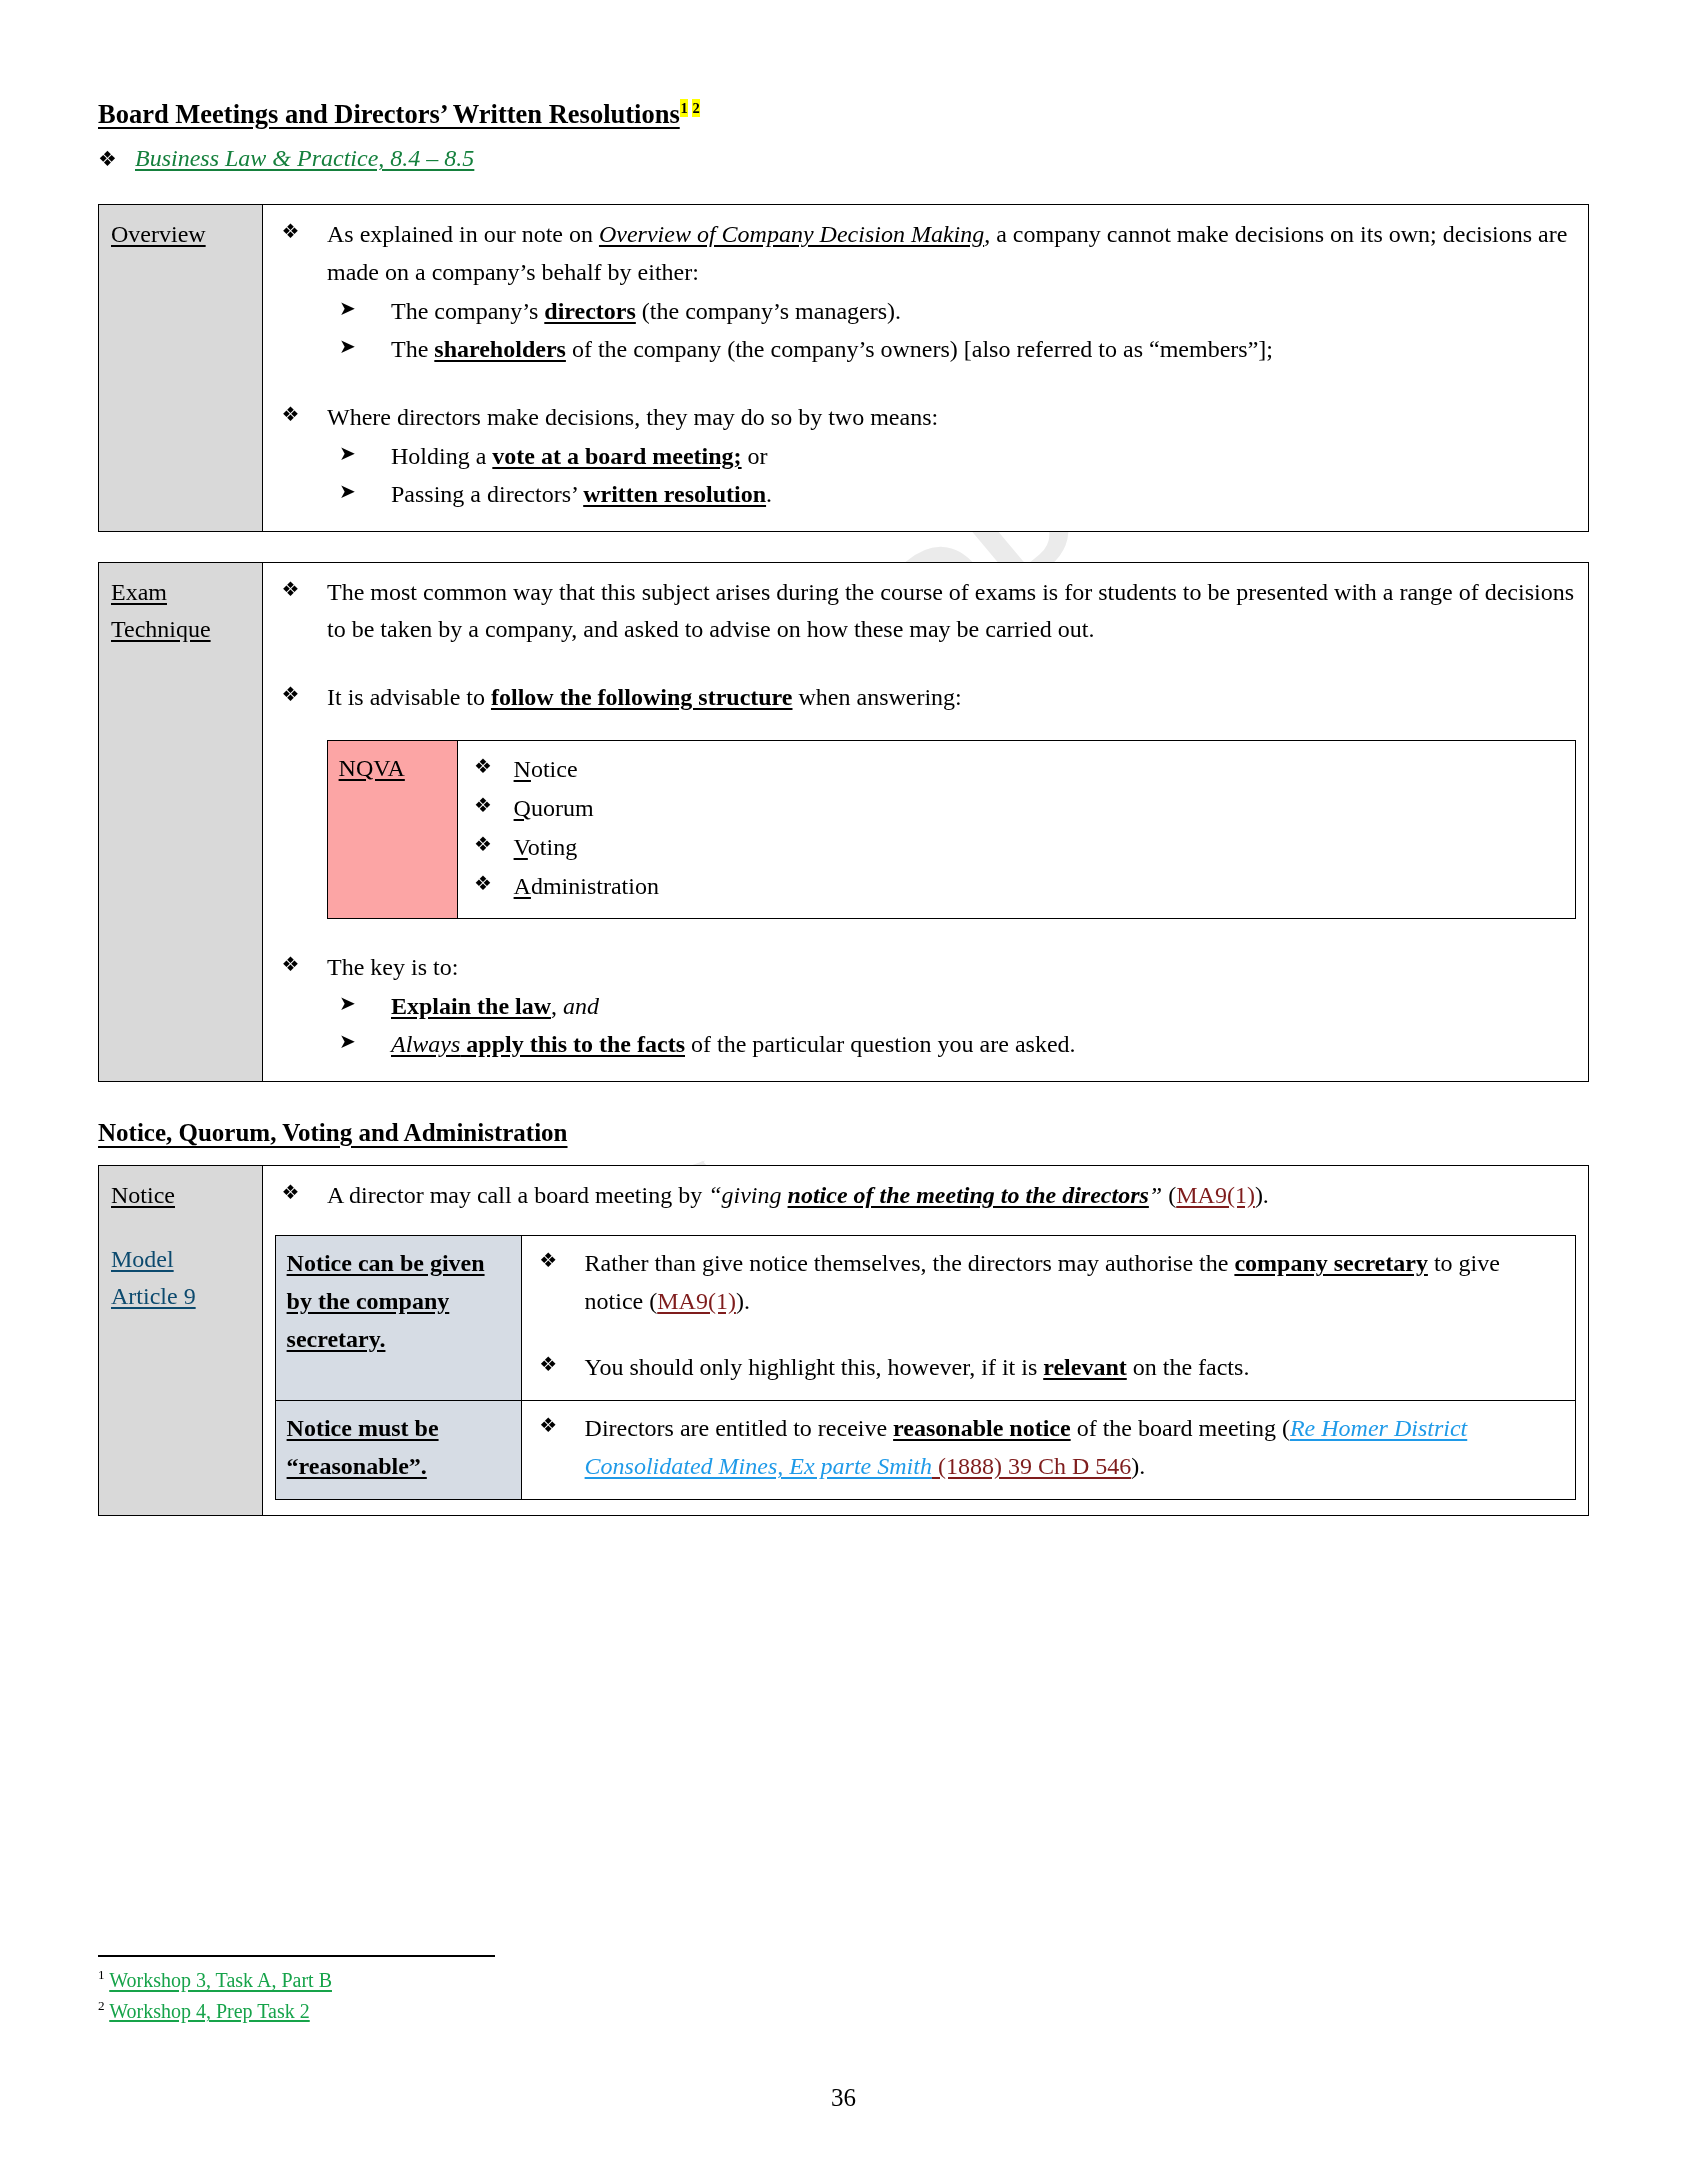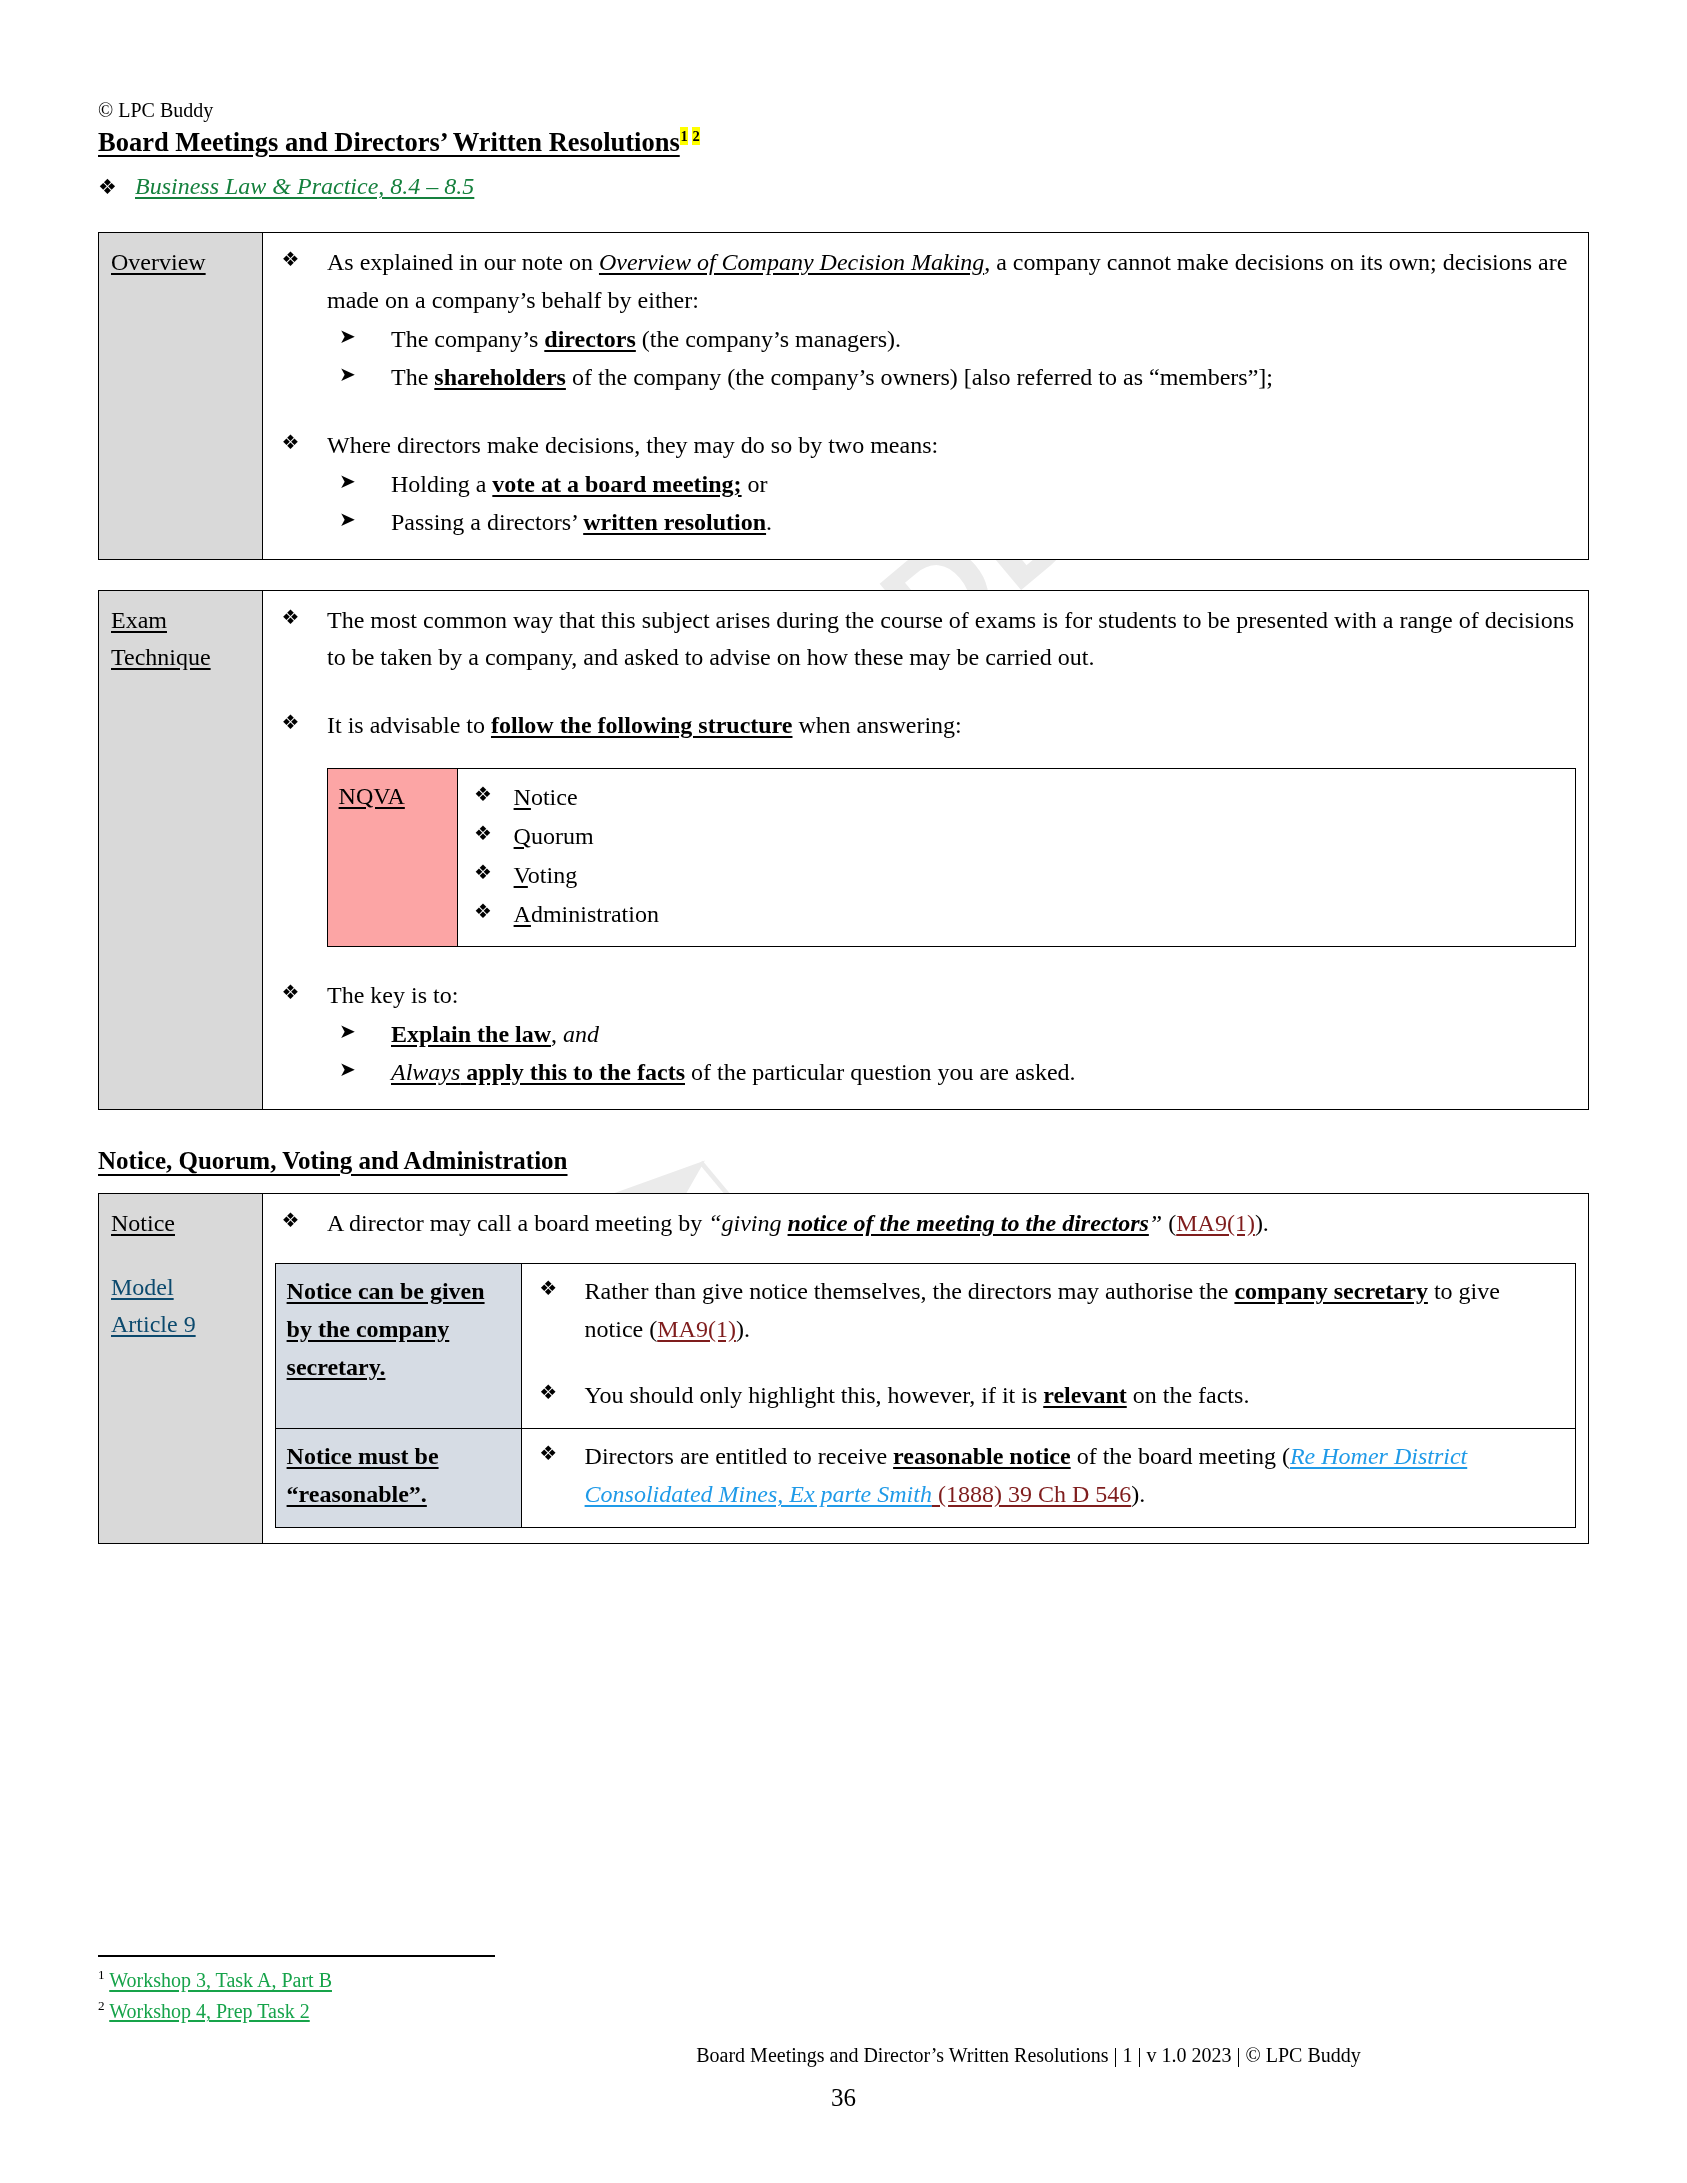--- a/index.html
+++ b/index.html
@@ -294,21 +294,20 @@
     <path d="M60 82 L60 130 Q150 166 240 130 L240 82 L150 118 Z" fill="#ebebeb"></path>
     <rect x="286" y="60" width="7" height="72" fill="#ebebeb"></rect>
     <circle cx="289" cy="140" r="13" fill="#ebebeb"></circle>
   </svg>
 </div>
 
 <div id="page">
   <div class="content">
 
     
-    <div class="copyright">© LPC Buddy</div>
 
     <h1 class="doc-title"><span class="titletext">Board Meetings and Directors’ Written Resolutions</span><span class="fn-ref">1</span><span class="fn-gap"></span><span class="fn-ref">2</span></h1>
 
     <div class="src-line">
       <span class="bullet">❖</span>
       <span class="lnk-green">Business Law &amp; Practice, 8.4 – 8.5</span>
     </div>
 
     
     <table class="blk">
@@ -440,18 +439,15 @@
     <div class="fn-item">
       <span class="fn-num">1</span>
       <span class="fn-link">Workshop 3, Task A, Part B</span>
     </div>
     <div class="fn-item">
       <span class="fn-num">2</span>
       <span class="fn-link">Workshop 4, Prep Task 2</span>
     </div>
   </div>
 
-  <div class="page-footer">
-    <span class="ftr-line">Board Meetings and Director’s Written Resolutions | 1 | v 1.0 2023 | © LPC Buddy</span>
-  </div>
   <div class="page-num">36</div>
 </div>
 
 
 </body></html>

